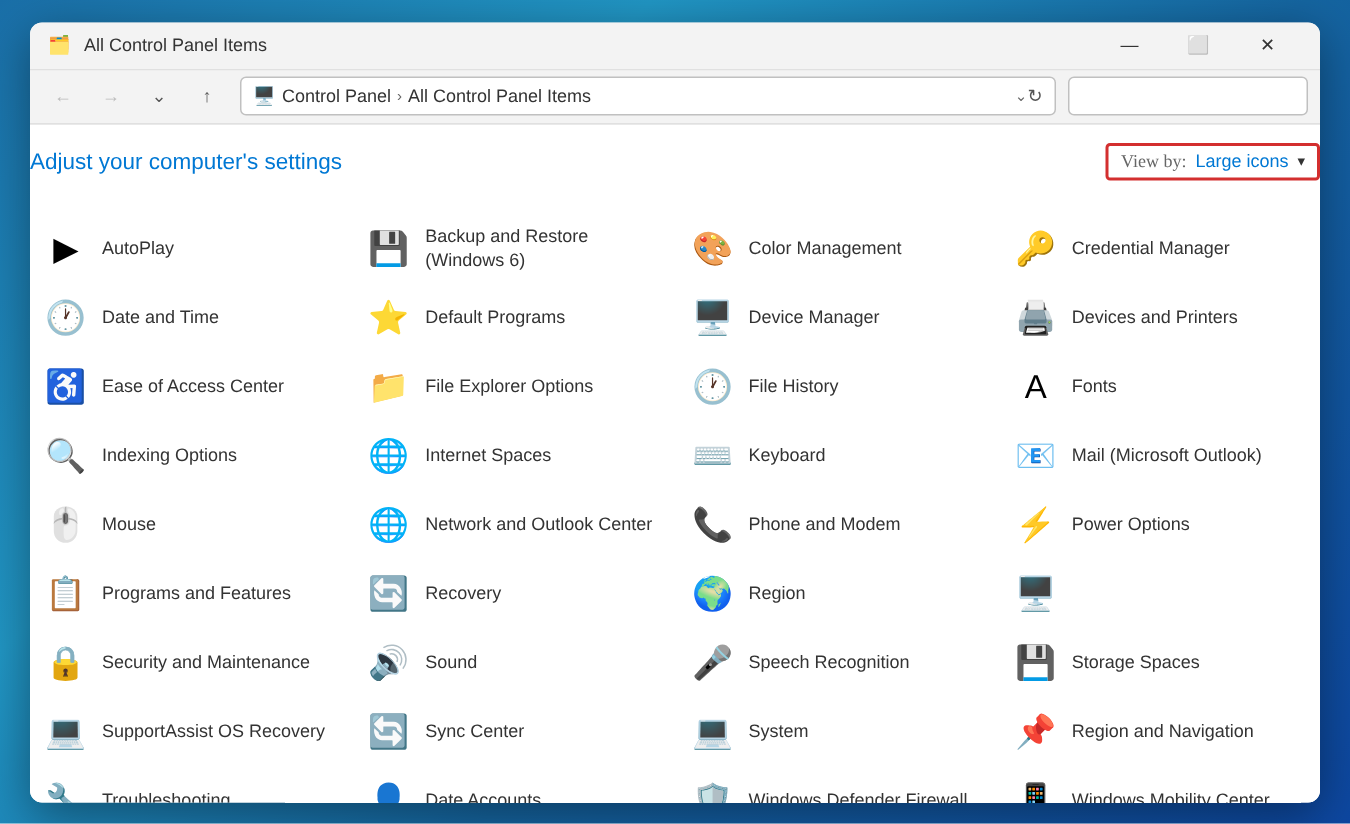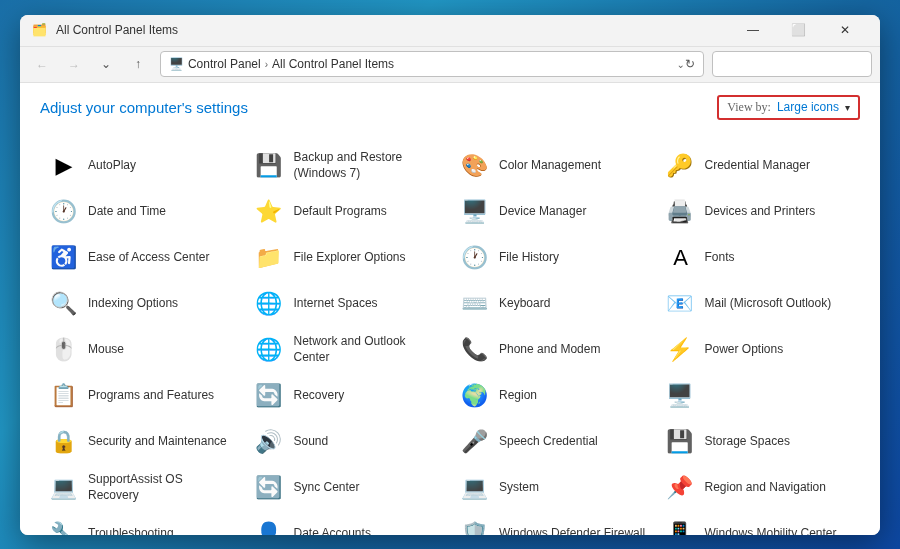--- a/index.html
+++ b/index.html
@@ -141,21 +141,21 @@
       border: none;
       outline: none;
       font-size: 12px;
       background: transparent;
     }
 
     .content-area {
       flex: 1;
       background: white;
       overflow-y: auto;
-      padding: 12px 20px;
+      padding: 12px 0;
     }
 
     .content-header {
       display: flex;
       align-items: center;
       justify-content: space-between;
       margin-bottom: 16px;
       padding-bottom: 8px;
     }
 
@@ -260,21 +260,21 @@
       </div>
     </div>
 
     <div class="items-grid" id="items-grid">
     <div class="cp-item">
     <div class="cp-icon" style="font-size:22px;">▶</div>
     <span class="cp-label">AutoPlay</span>
   </div>
         <div class="cp-item">
     <div class="cp-icon" style="font-size:22px;">💾</div>
-    <span class="cp-label">Backup and Restore (Windows 7)</span>
+    <span class="cp-label">Backup and Restore (Windows 6)</span>
   </div>
         <div class="cp-item">
     <div class="cp-icon" style="font-size:22px;">🎨</div>
     <span class="cp-label">Color Management</span>
   </div>
         <div class="cp-item">
     <div class="cp-icon" style="font-size:22px;">🔑</div>
     <span class="cp-label">Credential Manager</span>
   </div>
         <div class="cp-item">
@@ -359,21 +359,21 @@
         <div class="cp-item">
     <div class="cp-icon" style="font-size:22px;">🔒</div>
     <span class="cp-label">Security and Maintenance</span>
   </div>
         <div class="cp-item">
     <div class="cp-icon" style="font-size:22px;">🔊</div>
     <span class="cp-label">Sound</span>
   </div>
         <div class="cp-item">
     <div class="cp-icon" style="font-size:22px;">🎤</div>
-    <span class="cp-label">Speech Credential</span>
+    <span class="cp-label">Speech Recognition</span>
   </div>
         <div class="cp-item">
     <div class="cp-icon" style="font-size:22px;">💾</div>
     <span class="cp-label">Storage Spaces</span>
   </div>
         <div class="cp-item">
     <div class="cp-icon" style="font-size:22px;">💻</div>
     <span class="cp-label">SupportAssist OS Recovery</span>
   </div>
         <div class="cp-item">

